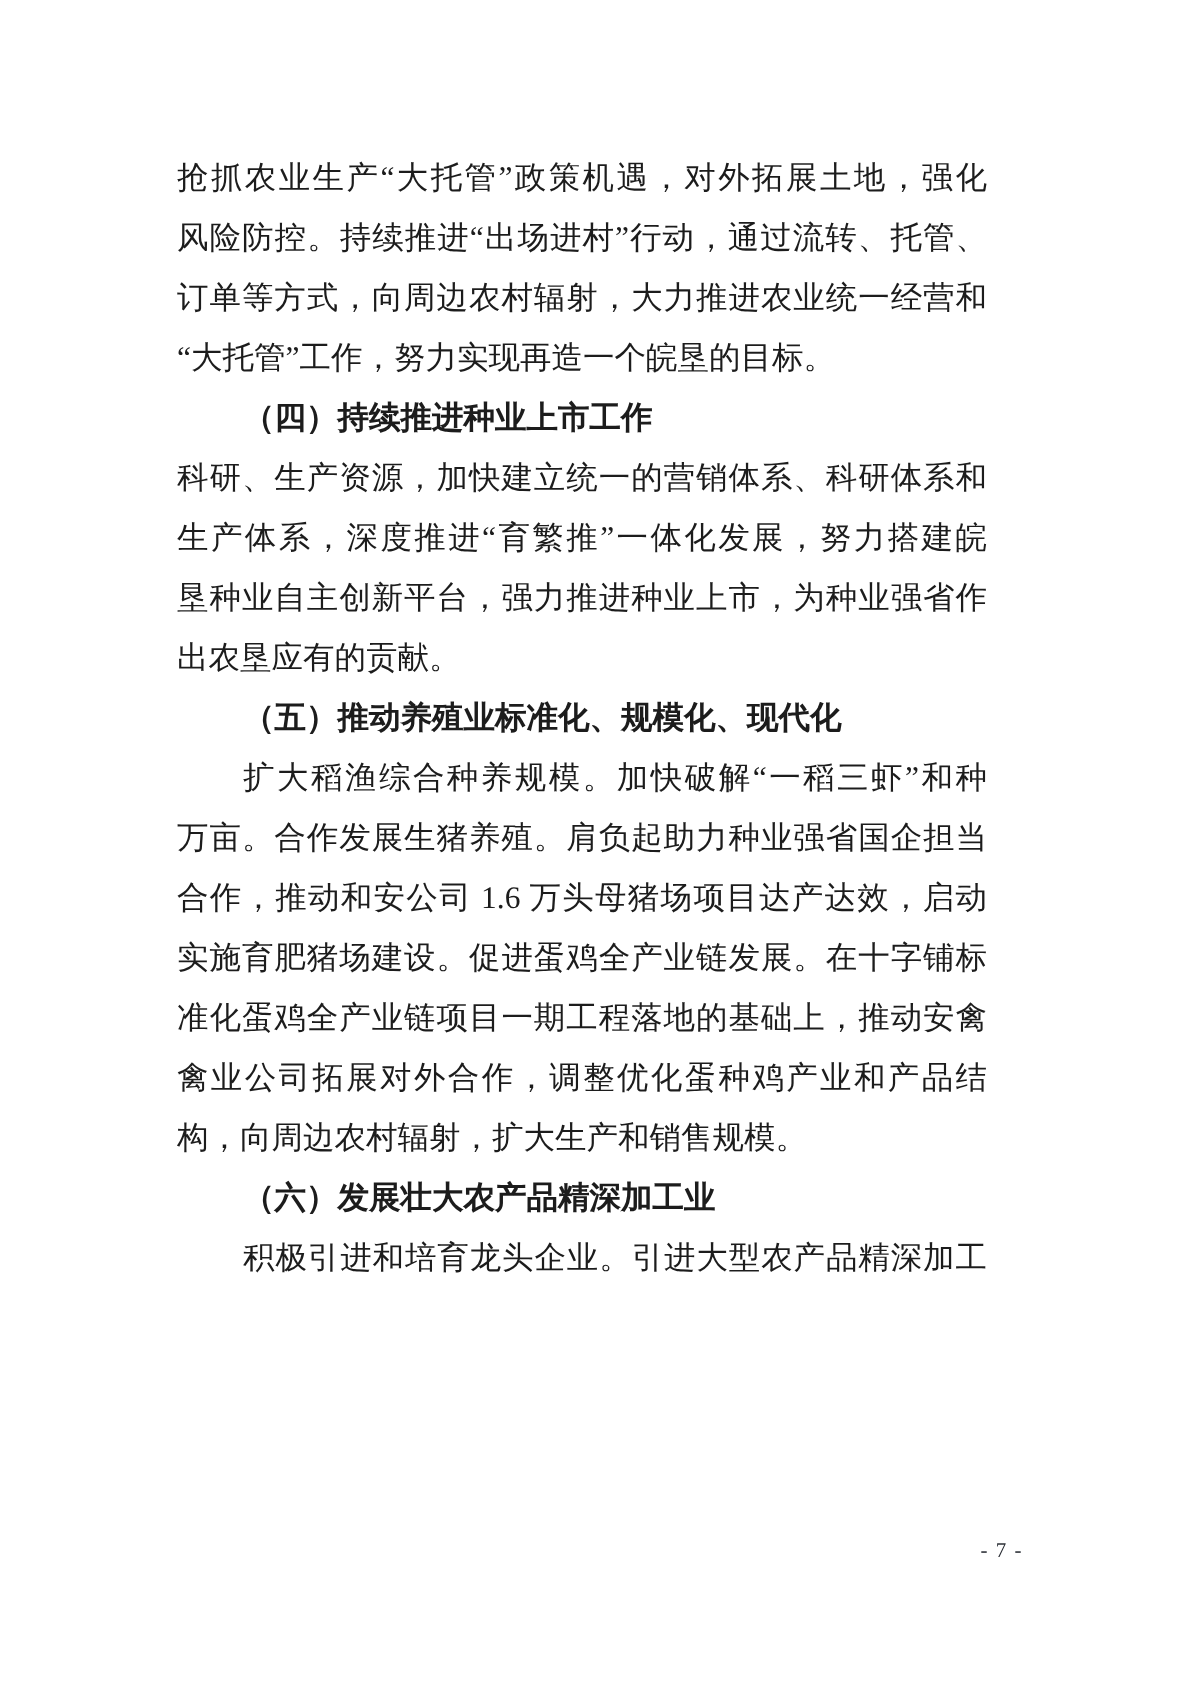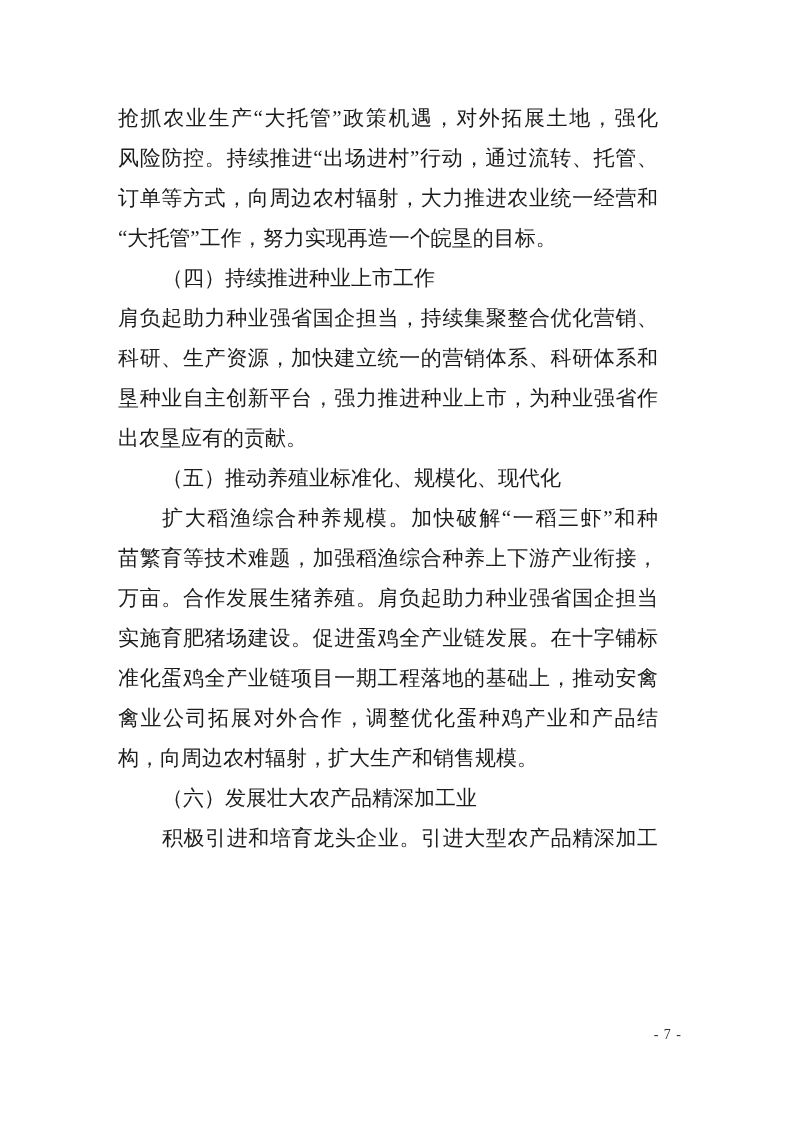--- a/index.html
+++ b/index.html
@@ -33,21 +33,21 @@
   }
   .line.indent {
     text-indent: 44px;
   }
   .line.para-end,
   .line.heading {
     text-align: right;
     text-align-last: left;
   }
   .heading {
-    font-weight: normal;
+    font-weight: bold;
   }
   .page-number {
     position: absolute;
     top: 1026px;
     right: 112px;
     font-size: 14px;
     line-height: 18px;
     color: #2b2f36;
     font-family: "Liberation Serif", serif;
     letter-spacing: 1px;
@@ -56,28 +56,28 @@
 </head>
 <body>
 
 <div class="page">
   <div class="text-block" id="lines-container">
       <div class="line">抢抓农业生产“大托管”政策机遇，对外拓展土地，强化</div>
       <div class="line">风险防控。持续推进“出场进村”行动，通过流转、托管、</div>
       <div class="line">订单等方式，向周边农村辐射，大力推进农业统一经营和</div>
       <div class="line para-end">“大托管”工作，努力实现再造一个皖垦的目标。</div>
       <div class="line indent heading para-end">（四）持续推进种业上市工作</div>
-      <div class="line">肩负起助力种业强省国企担当，持续集聚整合优化营销、</div>
       <div class="line">科研、生产资源，加快建立统一的营销体系、科研体系和</div>
+      <div class="line">生产体系，深度推进“育繁推”一体化发展，努力搭建皖</div>
       <div class="line">垦种业自主创新平台，强力推进种业上市，为种业强省作</div>
       <div class="line para-end">出农垦应有的贡献。</div>
       <div class="line indent heading para-end">（五）推动养殖业标准化、规模化、现代化</div>
       <div class="line indent">扩大稻渔综合种养规模。加快破解“一稻三虾”和种</div>
-      <div class="line">苗繁育等技术难题，加强稻渔综合种养上下游产业衔接，</div>
       <div class="line">万亩。合作发展生猪养殖。肩负起助力种业强省国企担当</div>
+      <div class="line">合作，推动和安公司 1.6 万头母猪场项目达产达效，启动</div>
       <div class="line">实施育肥猪场建设。促进蛋鸡全产业链发展。在十字铺标</div>
       <div class="line">准化蛋鸡全产业链项目一期工程落地的基础上，推动安禽</div>
       <div class="line">禽业公司拓展对外合作，调整优化蛋种鸡产业和产品结</div>
       <div class="line para-end">构，向周边农村辐射，扩大生产和销售规模。</div>
       <div class="line indent heading para-end">（六）发展壮大农产品精深加工业</div>
       <div class="line indent">积极引进和培育龙头企业。引进大型农产品精深加工</div>
     </div>
   <div class="page-number">- 7 -</div>
 </div>
 

